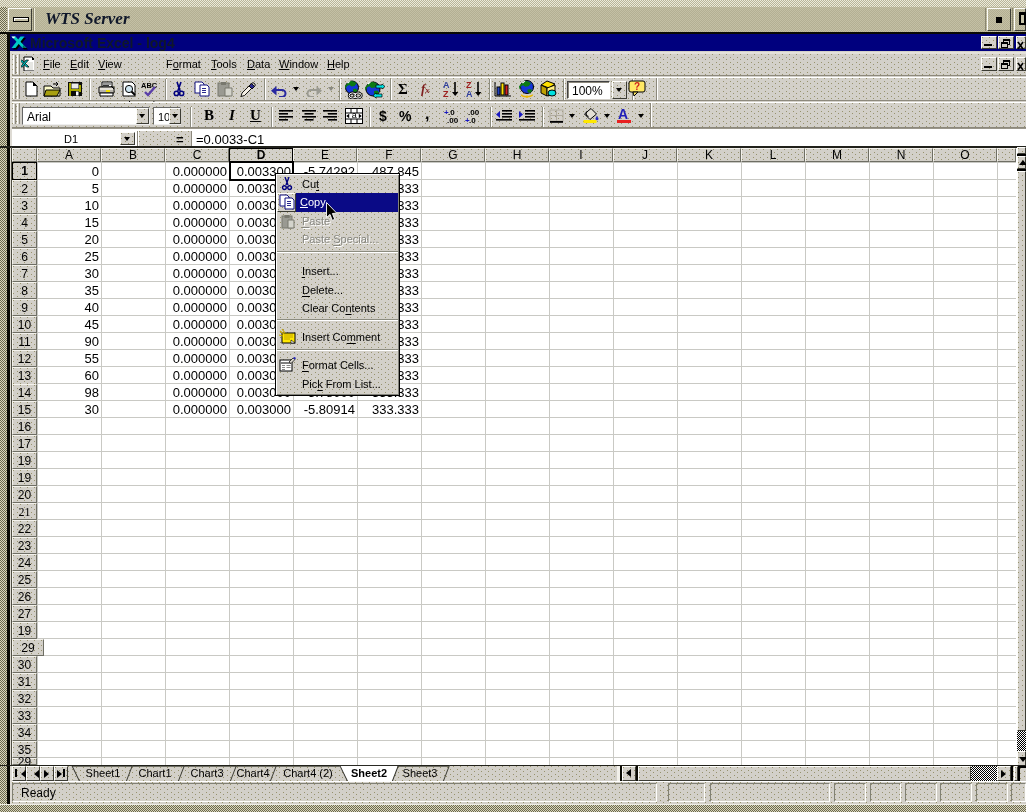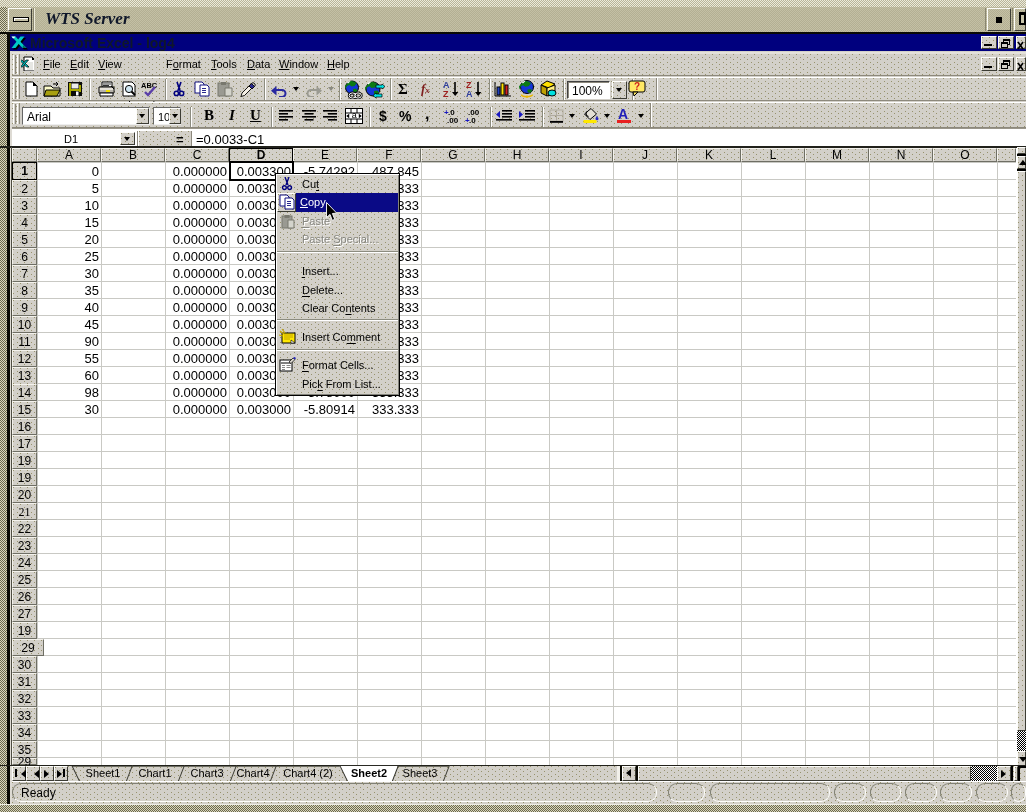--- a/index.html
+++ b/index.html
@@ -11,21 +11,21 @@
   background-image:radial-gradient(circle,#97926d 0.71px,rgba(0,0,0,0) 1px),
                    radial-gradient(circle,#97926d 0.71px,rgba(0,0,0,0) 1px);
   background-size:7px 5px,7px 5px;background-position:1px 1px,4px 3px;}
 .chkdark{background:repeating-conic-gradient(#6b684e 0% 25%,#d9d6bc 0% 50%) 0 0/2px 2px;}
 .chktop{background:repeating-conic-gradient(#b8b498 0% 25%,#eceadb 0% 50%) 0 0/2px 2px;}
 .chktitle{background:repeating-conic-gradient(#b3af93 0% 25%,#c4c0a5 0% 50%) 0 0/2px 2px;}
 .chktrack{background:repeating-conic-gradient(#000 0% 25%,#fff 0% 50%) 0 0/2px 2px;}
 .raised{border-top:1px solid #fdfdfa;border-left:1px solid #fdfdfa;
   border-right:1px solid #3c3c34;border-bottom:1px solid #3c3c34;}
 .sunken{border-top:1px solid #808074;border-left:1px solid #808074;
-  border-right:1px solid #fdfdfa;border-bottom:1px solid #fdfdfa;border-radius:9px;}
+  border-right:1px solid #fdfdfa;border-bottom:1px solid #fdfdfa;}
 .sep{position:absolute;width:2px;border-left:1px solid #8c8c80;border-right:1px solid #fff;}
 .hdr{position:absolute;text-align:center;font-size:12px;color:#000;
   border-top:1px solid #f4f2ec;border-left:1px solid #f4f2ec;
   border-right:1px solid #6e6e64;border-bottom:1px solid #6e6e64;}
 .cellcol{position:absolute;text-align:right;font-size:13px;color:#000;}
 .cellcol div{height:17px;line-height:17px;padding-right:1px;}
 .mi{position:absolute;left:2px;width:121px;height:18px;line-height:18px;
   font-size:11px;color:#000;padding-left:25px;}
 .mi u{text-decoration-thickness:1px;text-underline-offset:2px;}
 .gray{color:#878781;text-shadow:1px 1px 0 #fff;}

